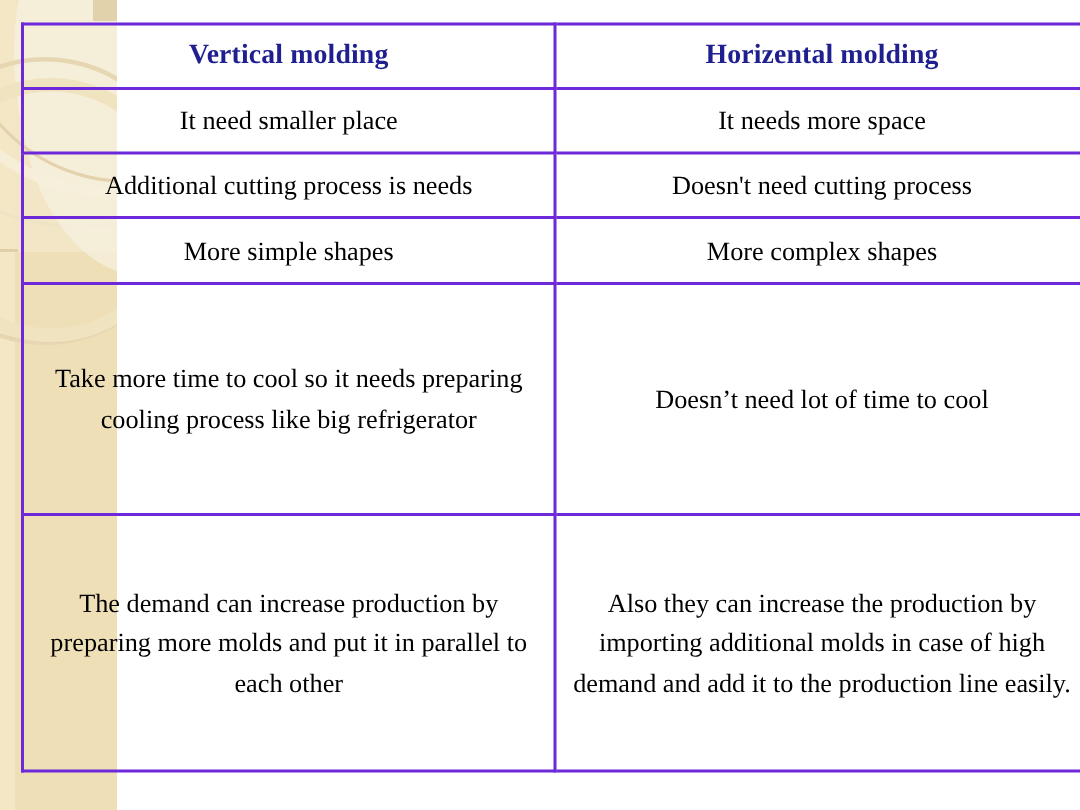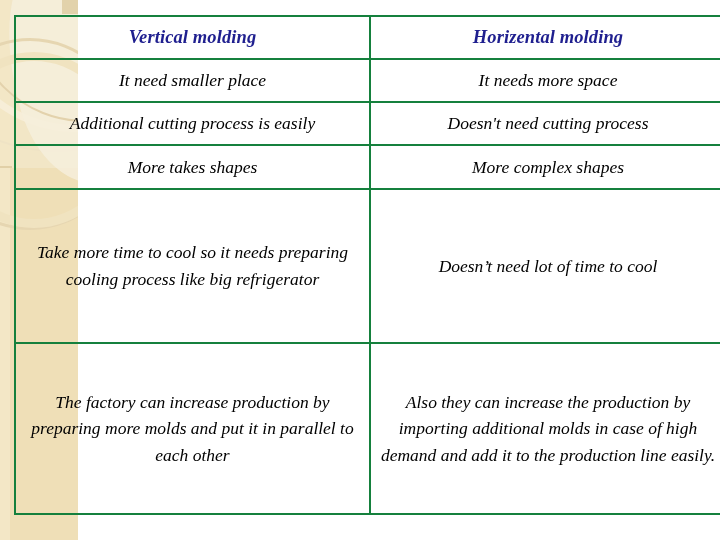--- a/index.html
+++ b/index.html
@@ -129,29 +129,28 @@
     position: absolute;
     left: 14px;
     top: 15px;
     width: 691px;
     height: 498px;
     border-collapse: collapse;
     table-layout: fixed;
     background: transparent;
   }
   .cmp-table td {
-    border: 2px solid #15803d;
+    border: 2px solid #6d28d9;
     padding: 0 4px;
     text-align: center;
     vertical-align: middle;
     line-height: 1.52;
     color: #000000;
     font-size: 17.5px;
     background: transparent;
-    font-style: italic;
   }
   .col-left  { width: 345px; }
   .col-right { width: 346px; }
 
   
   .cell-right { background: #ffffff; }
 
   
   .cell-left {
     background: linear-gradient(to right,
@@ -202,34 +201,34 @@
         <td class="col-left cell-left">Vertical molding</td>
         <td class="col-right cell-right">Horizental molding</td>
       </tr>
 
       <tr class="r2">
         <td class="col-left cell-left">It need smaller place</td>
         <td class="col-right cell-right">It needs more space</td>
       </tr>
 
       <tr class="r3">
-        <td class="col-left cell-left nowrap-fit">Additional cutting process is easily</td>
+        <td class="col-left cell-left nowrap-fit">Additional cutting process is needs</td>
         <td class="col-right cell-right">Doesn't need cutting process</td>
       </tr>
 
       <tr class="r4">
-        <td class="col-left cell-left">More takes shapes</td>
+        <td class="col-left cell-left">More simple shapes</td>
         <td class="col-right cell-right">More complex shapes</td>
       </tr>
 
       <tr class="r5">
         <td class="col-left cell-left top-align">Take more time to cool so it needs preparing cooling  process like big refrigerator</td>
         <td class="col-right cell-right top-align">Doesn’t need lot of time to cool</td>
       </tr>
 
       <tr class="r6">
-        <td class="col-left cell-left top-align">The factory can increase production by preparing more molds and put it in parallel to each other</td>
+        <td class="col-left cell-left top-align">The demand can increase production by preparing more molds and put it in parallel to each other</td>
         <td class="col-right cell-right top-align">Also they can increase the production by importing additional molds in case of high demand and add it to the production line easily.</td>
       </tr>
     </tbody>
   </table>
 
 </div>
 
 </body></html>

